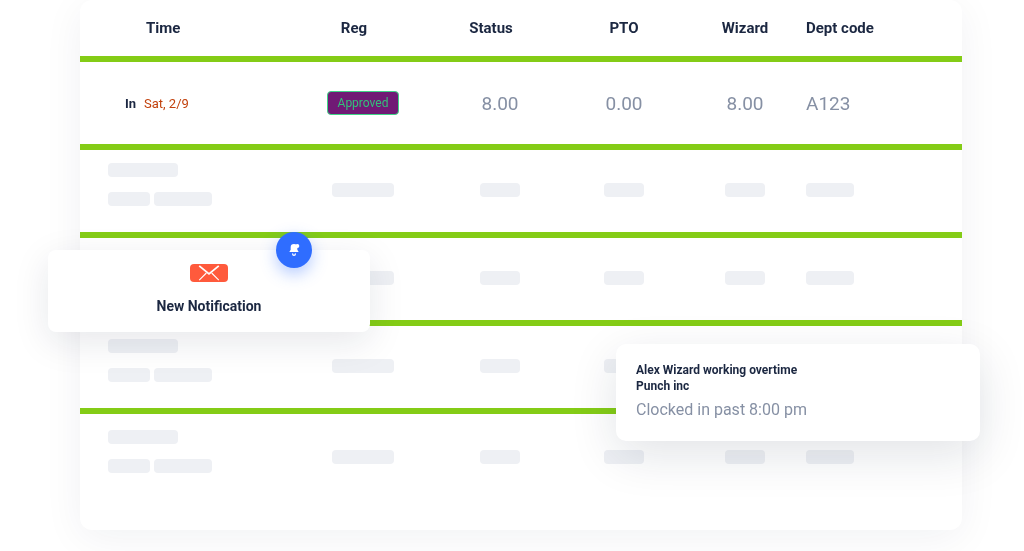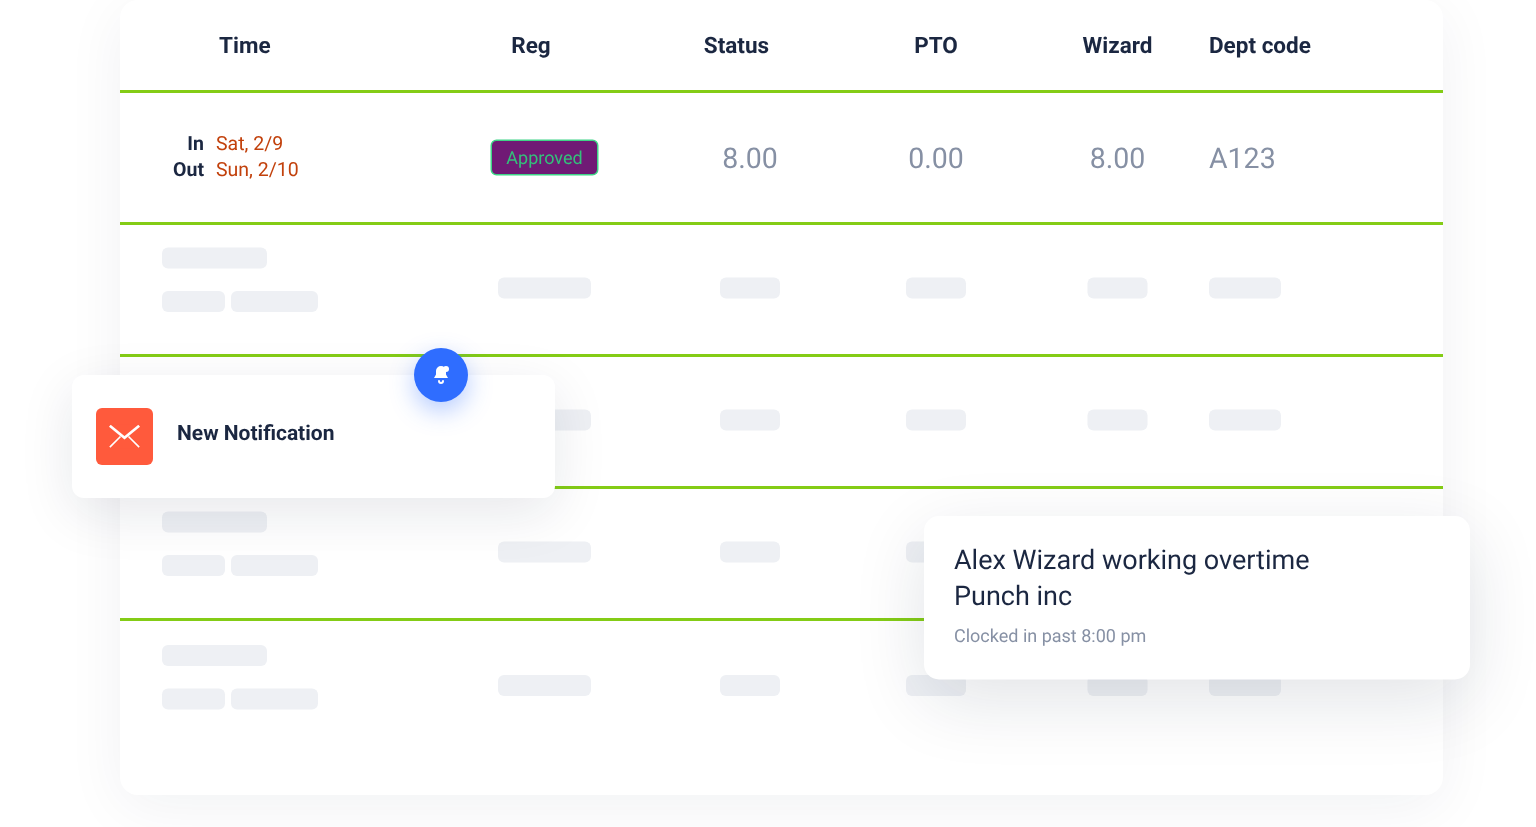--- a/index.html
+++ b/index.html
@@ -20,21 +20,21 @@
       height: 530px;
       background: #ffffff;
       border-radius: 12px;
       box-shadow: 0 8px 40px rgba(20, 30, 60, 0.06);
     }
 
     
     .thead, .trow {
       display: flex;
       align-items: center;
-      border-bottom: 2px solid #84cc16;
+      border-bottom: 6px solid #84cc16;
     }
     .thead { height: 62px; }
     .trow { height: 88px; }
 
     .col-time   { width: 210px; padding-left: 28px; }
     .col-status { width: 146px; text-align: center; }
     .col-reg    { width: 128px; text-align: center; }
     .col-pto    { width: 120px; text-align: center; }
     .col-total  { width: 122px; text-align: center; }
     .col-dept   { width: 156px; text-align: left; }
@@ -75,20 +75,21 @@
       top: 250px;
       width: 322px;
       height: 82px;
       background: #ffffff;
       border-radius: 8px;
       box-shadow: 0 10px 36px rgba(20, 30, 60, 0.10);
       display: flex;
       align-items: center;
       padding: 14px 16px;
       gap: 16px;
+      flex-direction: column;
     }
     .mail-icon {
       width: 38px; height: 38px;
       background: #ff5a3c;
       border-radius: 4px;
       display: flex; align-items: center; justify-content: center;
     }
     .notif-title { color: #1b2741; font-weight: 700; font-size: 14px; margin-bottom: 4px; }
     .notif-body  { color: #8690a4; font-size: 12px; }
 
@@ -111,22 +112,22 @@
       padding: 18px 20px 22px;
       background: #ffffff;
       border-radius: 10px;
       box-shadow: 0 14px 48px rgba(20, 30, 60, 0.12);
     }
     .toast-top { display: flex; align-items: center; justify-content: space-between; margin-bottom: 10px; }
     .brand { display: flex; align-items: center; gap: 8px; color: #2a3448; font-size: 14px; }
     .brand-light { font-weight: 400; }
     .brand-bold  { font-weight: 700; }
     .toast-now { color: #8690a4; font-size: 12px; }
-    .toast-title { color: #1b2741; font-weight: 400; font-size: 18px; line-height: 1.35; margin-bottom: 6px; }
-    .toast-sub { color: #8690a4; font-size: 12px; }
+    .toast-title { color: #1b2741; font-weight: 700; font-size: 12px; line-height: 1.35; margin-bottom: 6px; }
+    .toast-sub { color: #8690a4; font-size: 16px; }
 
     svg { display: block; }
   </style>
 </head>
 <body>
 
 <div class="card">
 
   <div class="thead">
     <div class="th col-time">Time</div>
@@ -136,24 +137,20 @@
     <div class="th col-total">Wizard</div>
     <div class="th col-dept">Dept code</div>
   </div>
 
   <div class="trow">
     <div class="col-time">
       <div class="time-row">
         <span class="io-label">In</span>
         <span class="io-value">Sat, 2/9</span>
       </div>
-      <div class="time-row">
-        <span class="io-label">Out</span>
-        <span class="io-value">Sun, 2/10</span>
-      </div>
     </div>
     <div class="col-status">
       <span class="badge-approved">Approved</span>
     </div>
     <div class="col-reg td-num">8.00</div>
     <div class="col-pto td-num">0.00</div>
     <div class="col-total td-num">8.00</div>
     <div class="col-dept td-num">A123</div>
   </div>
 

